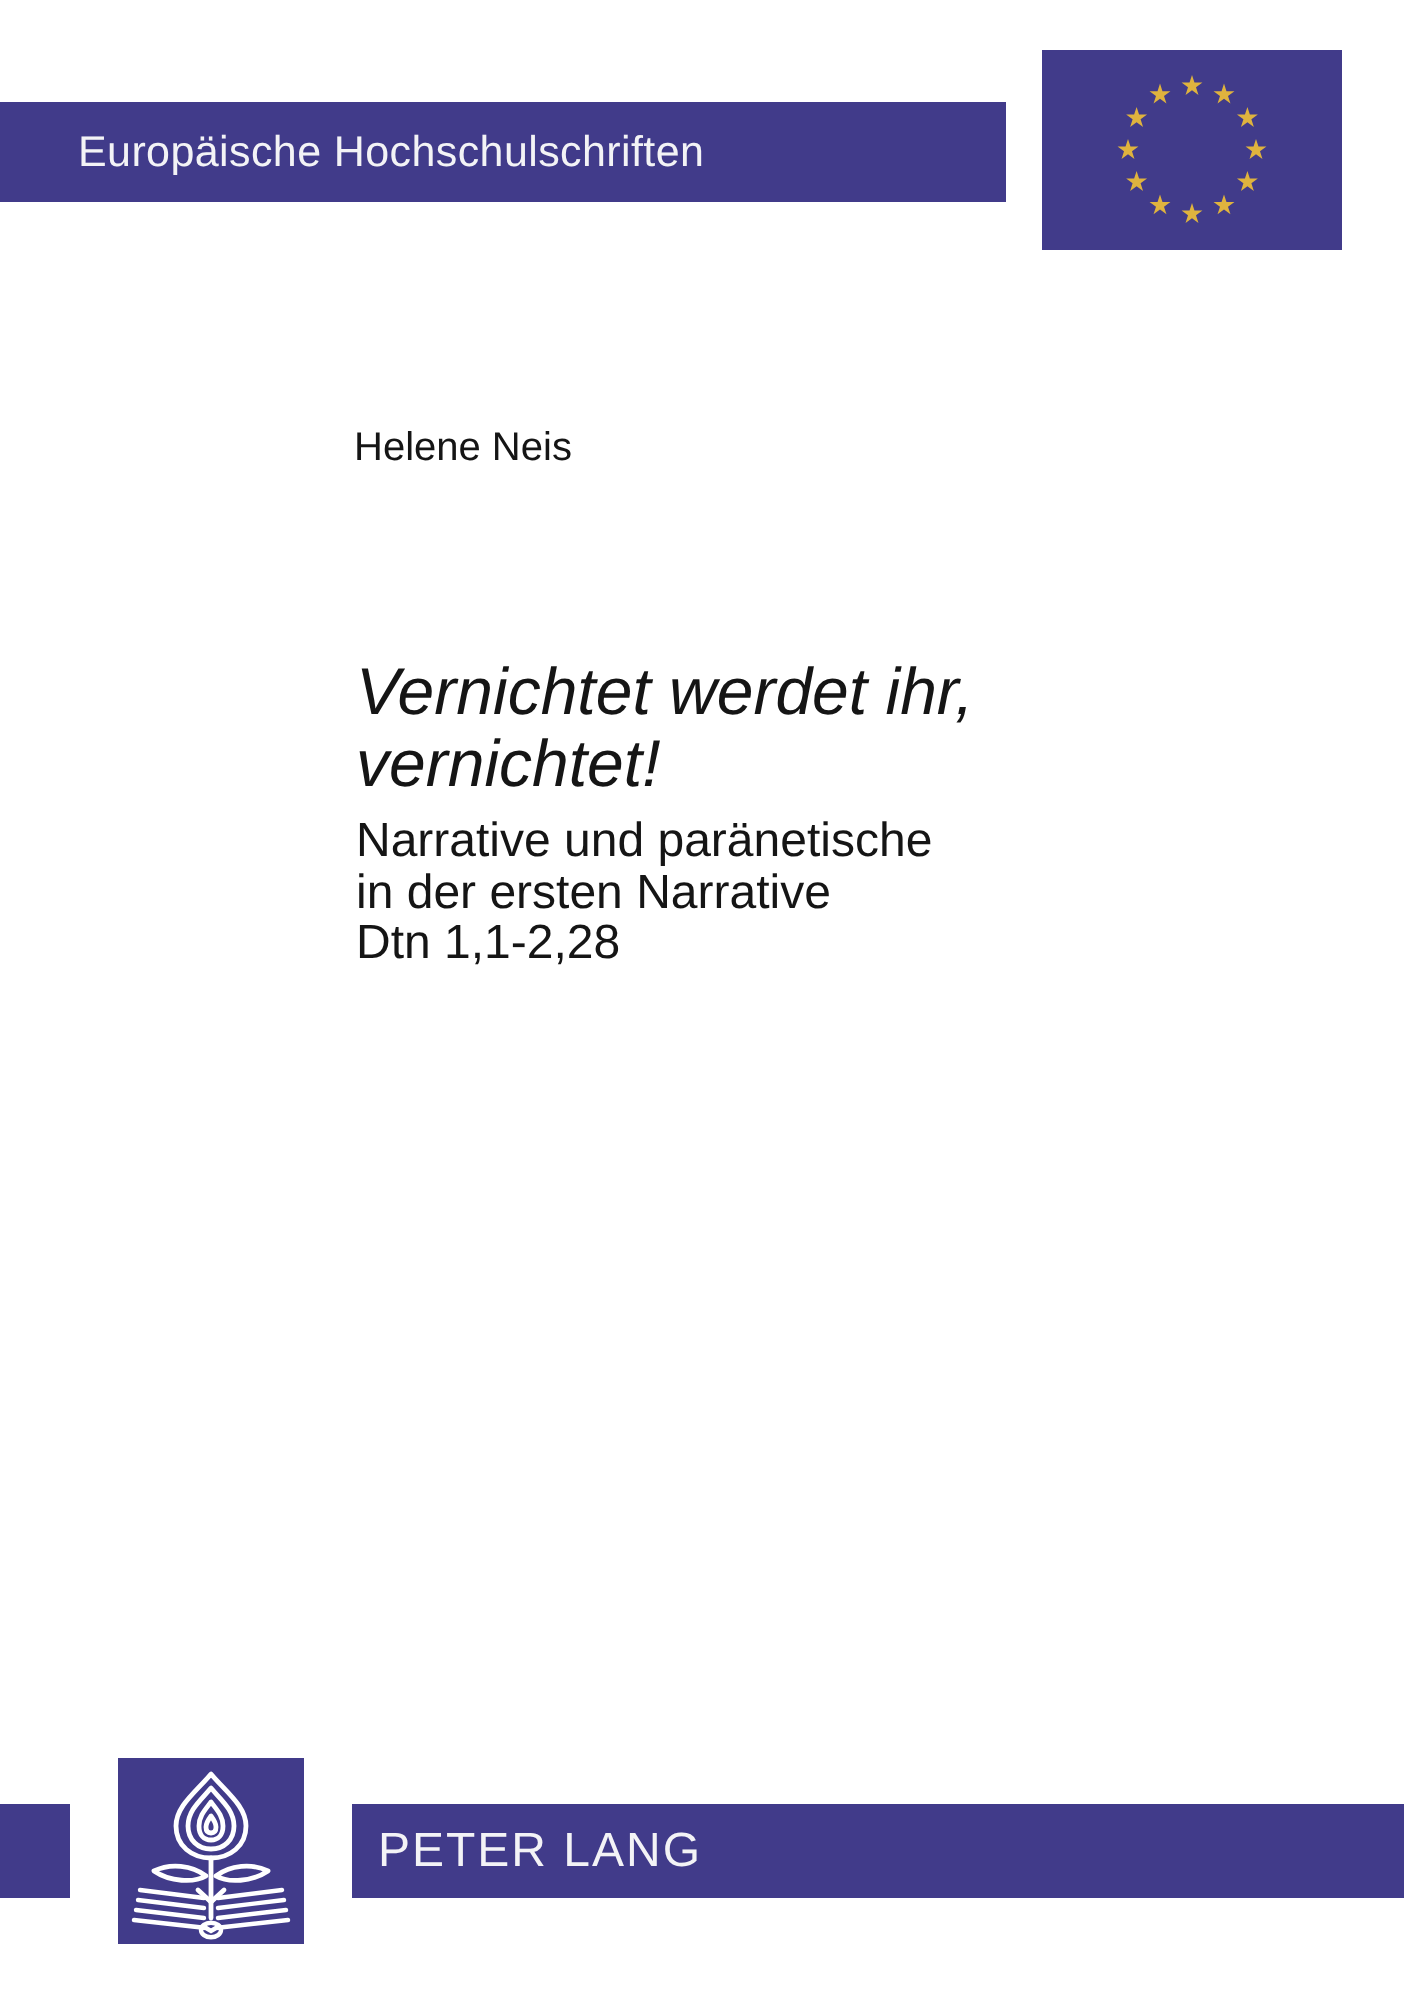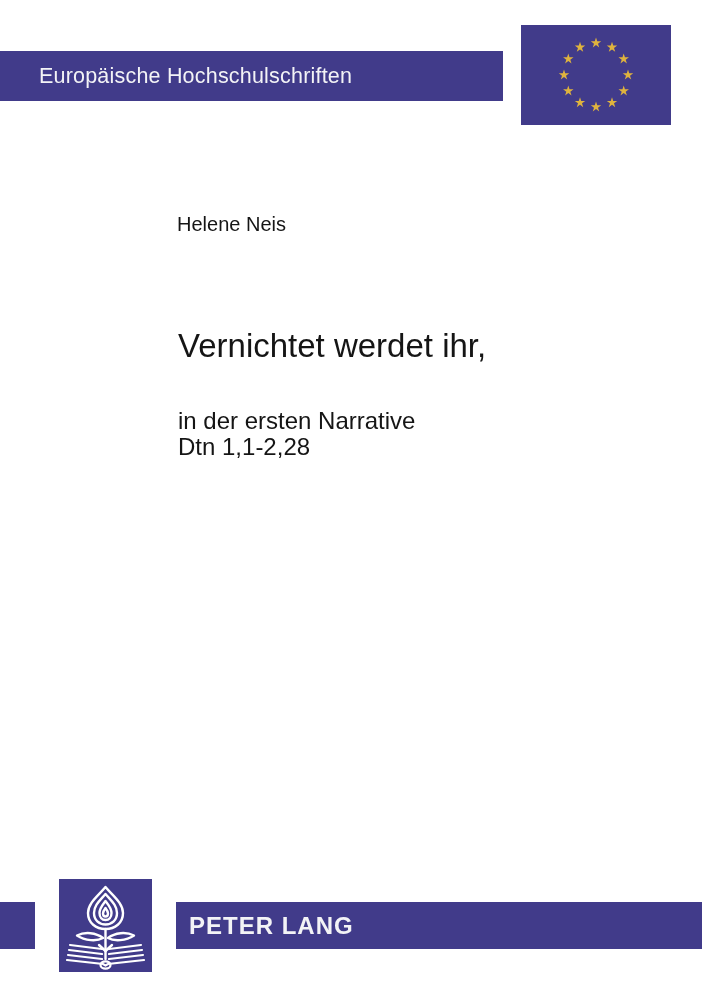--- a/index.html
+++ b/index.html
@@ -47,20 +47,21 @@
     left: 177px;
     top: 210px;
     font-size: 20px;
     line-height: 28px;
     color: #151515;
   }
   .title {
     position: absolute;
     left: 178px;
     top: 328px;
+    font-style: italic;
     font-size: 33px;
     line-height: 36px;
     color: #151515;
   }
   .subtitle {
     position: absolute;
     left: 178px;
     top: 408px;
     font-size: 24px;
     line-height: 25.5px;
@@ -93,21 +94,20 @@
     background: #413b8a;
     display: flex;
     align-items: center;
   }
   .publisher-banner .label {
     padding-left: 13px;
     color: #f3f3f6;
     font-size: 24px;
     letter-spacing: 1px;
     white-space: nowrap;
-    font-weight: bold;
   }
 </style>
 </head>
 <body>
 
 <div class="page">
 
   <div class="series-banner">
     <span class="label">Europäische Hochschulschriften</span>
   </div>
@@ -128,23 +128,25 @@
     <use href="#eustar" x="47.3" y="66"></use>
     <use href="#eustar" x="43" y="50"></use>
     <use href="#eustar" x="47.3" y="34"></use>
     <use href="#eustar" x="59" y="22.3"></use>
   </svg>
 
   <div class="author">Helene Neis</div>
 
   <div class="title">
     <span>Vernichtet werdet ihr,</span>
+    <span>vernichtet!</span>
   </div>
 
   <div class="subtitle">
+    <span>Narrative und paränetische</span>
     <span>in der ersten Narrative</span>
     <span>Dtn 1,1-2,28</span>
   </div>
 
   <div class="footer-left-bar"></div>
 
   <div class="publisher-logo-box">
     <svg viewBox="0 0 93 93" width="93" height="93" xmlns="http://www.w3.org/2000/svg">
       <rect x="0" y="0" width="93" height="93" fill="#413b8a"></rect>
       <g stroke="#ffffff" fill="none" stroke-width="2.4" stroke-linecap="round" stroke-linejoin="round">

